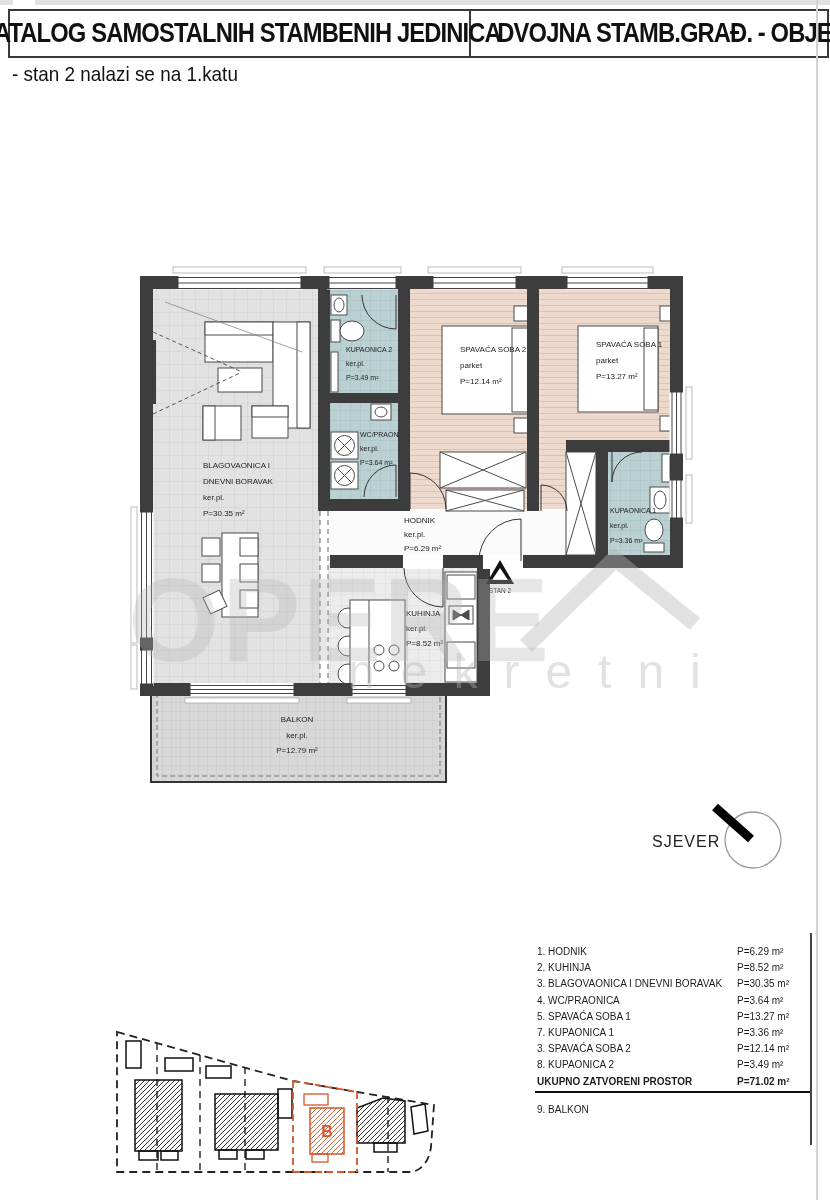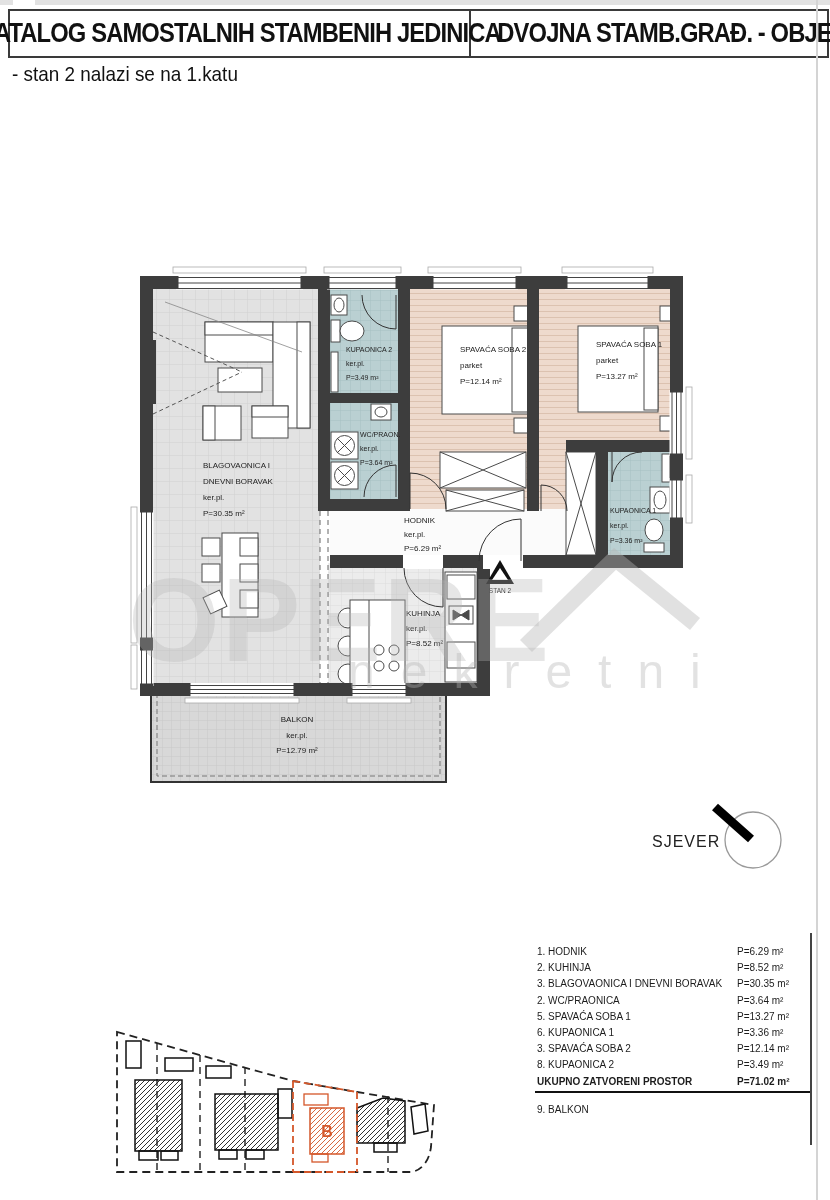--- a/index.html
+++ b/index.html
@@ -445,29 +445,29 @@
     </div>
       <div class="trow">
       <span class="tlabel">2. KUHINJA</span>
       <span class="tvalue">P=8.52 m²</span>
     </div>
       <div class="trow">
       <span class="tlabel">3. BLAGOVAONICA I DNEVNI BORAVAK</span>
       <span class="tvalue">P=30.35 m²</span>
     </div>
       <div class="trow">
-      <span class="tlabel">2. WC/PRAONICA</span>
+      <span class="tlabel">4. WC/PRAONICA</span>
       <span class="tvalue">P=3.64 m²</span>
     </div>
       <div class="trow">
       <span class="tlabel">5. SPAVAĆA SOBA 1</span>
       <span class="tvalue">P=13.27 m²</span>
     </div>
       <div class="trow">
-      <span class="tlabel">6. KUPAONICA 1</span>
+      <span class="tlabel">7. KUPAONICA 1</span>
       <span class="tvalue">P=3.36 m²</span>
     </div>
       <div class="trow">
       <span class="tlabel">3. SPAVAĆA SOBA 2</span>
       <span class="tvalue">P=12.14 m²</span>
     </div>
       <div class="trow">
       <span class="tlabel">8. KUPAONICA 2</span>
       <span class="tvalue">P=3.49 m²</span>
     </div>

